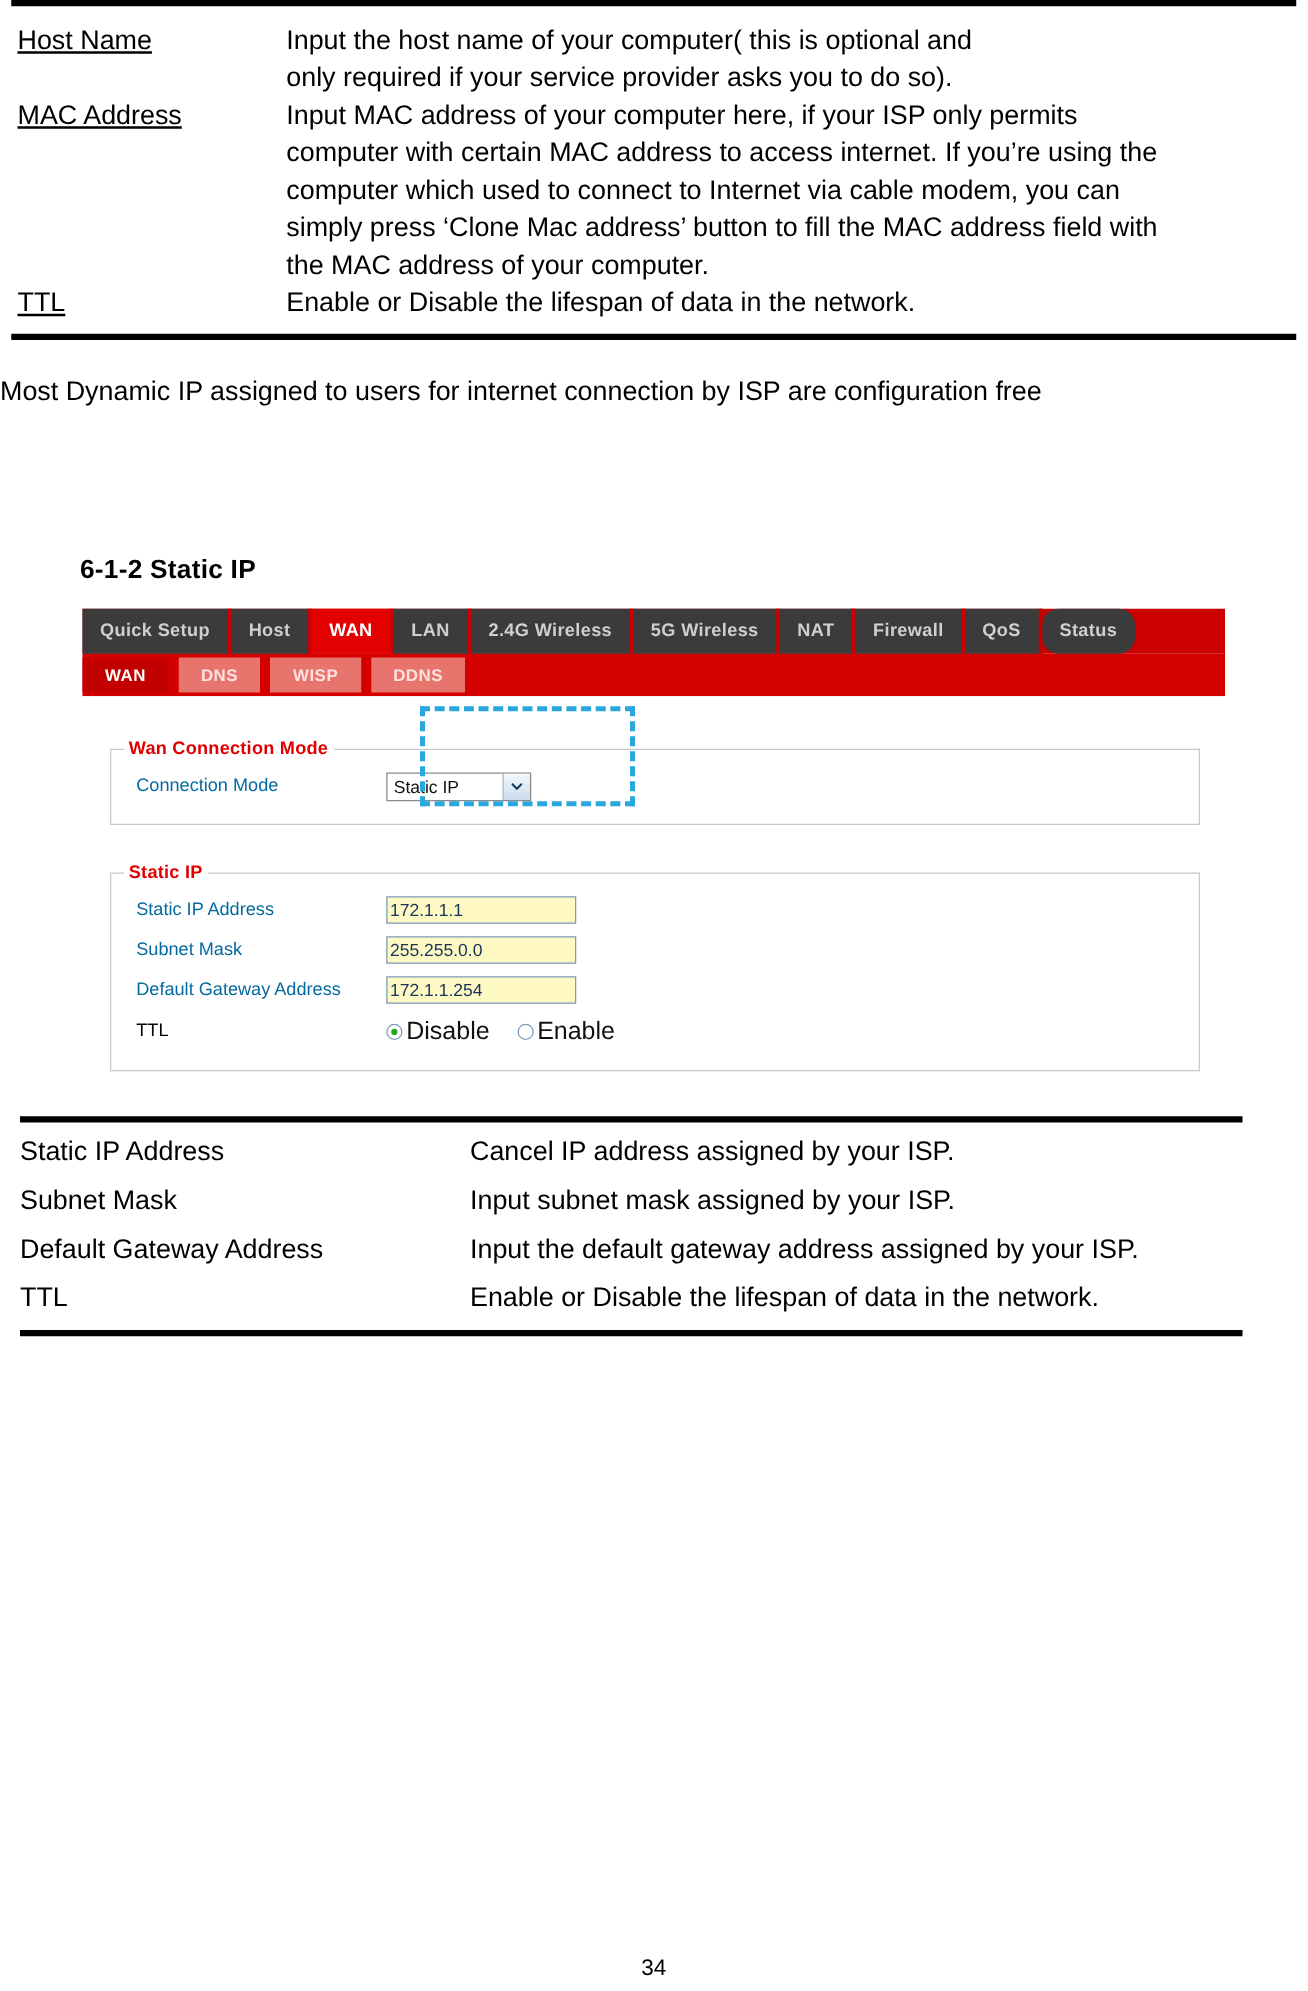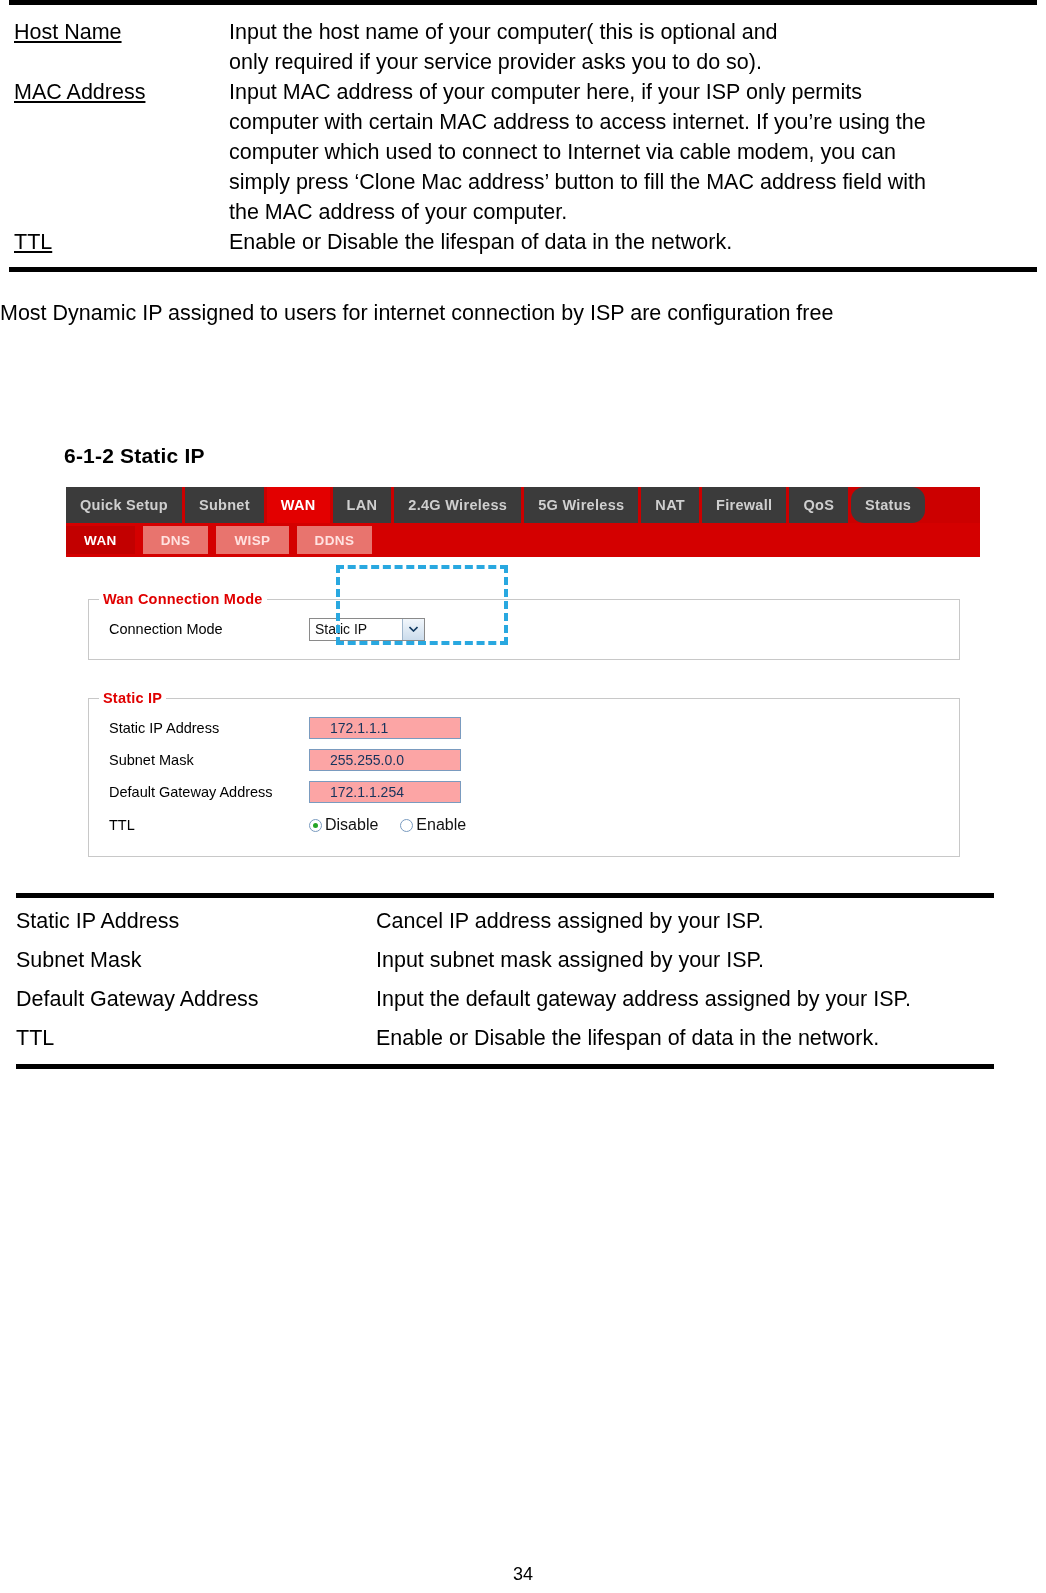--- a/index.html
+++ b/index.html
@@ -156,32 +156,32 @@
   .panel-gap { height: 30px; }
 
   .frow {
     display: flex;
     align-items: center;
     height: 32px;
     padding-left: 20px;
   }
   .frow .flabel {
     font-size: 14.5px;
-    color: #000000;
+    color: #0369a1;
     width: 200px;
     flex: 0 0 200px;
   }
   .fld {
     border: 1px solid #7a9bbf;
-    background: #fca5a5;
+    background: #fef9c3;
     height: 22px;
     width: 152px;
     font-size: 14px;
     color: #16335c;
-    padding: 0 20px;
+    padding: 0 2px;
     display: flex;
     align-items: center;
     box-sizing: border-box;
     font-family: "Liberation Sans", sans-serif;
   }
   .selectbox {
     border: 1px solid #8a8a8a;
     background: #ffffff;
     height: 23px;
     width: 116px;
@@ -220,21 +220,21 @@
   .radio-row {
     display: flex;
     align-items: center;
     height: 34px;
     padding-left: 20px;
   }
   .radio-row .flabel { width: 200px; flex: 0 0 200px; font-size: 14.5px; }
   .radio-item {
     display: flex;
     align-items: center;
-    font-size: 16px;
+    font-size: 20px;
     color: #111111;
     margin-right: 22px;
     justify-content: flex-end;
   }
   .radio-dot {
     width: 13px;
     height: 13px;
     border-radius: 50%;
     border: 1px solid #7a9bbf;
     background: #ffffff;
@@ -341,21 +341,21 @@
 <div style="height:116px"></div>
 
 <div class="section-heading">6-1-2 Static IP</div>
 
 <div style="height:19px"></div>
 
 <div class="router-ui">
 
   <div class="nav-main">
     <div class="tab">Quick Setup</div>
-    <div class="tab">Subnet</div>
+    <div class="tab">Host</div>
     <div class="tab active">WAN</div>
     <div class="tab">LAN</div>
     <div class="tab">2.4G Wireless</div>
     <div class="tab">5G Wireless</div>
     <div class="tab">NAT</div>
     <div class="tab">Firewall</div>
     <div class="tab">QoS</div>
     <div class="tab last">Status</div>
   </div>
 

